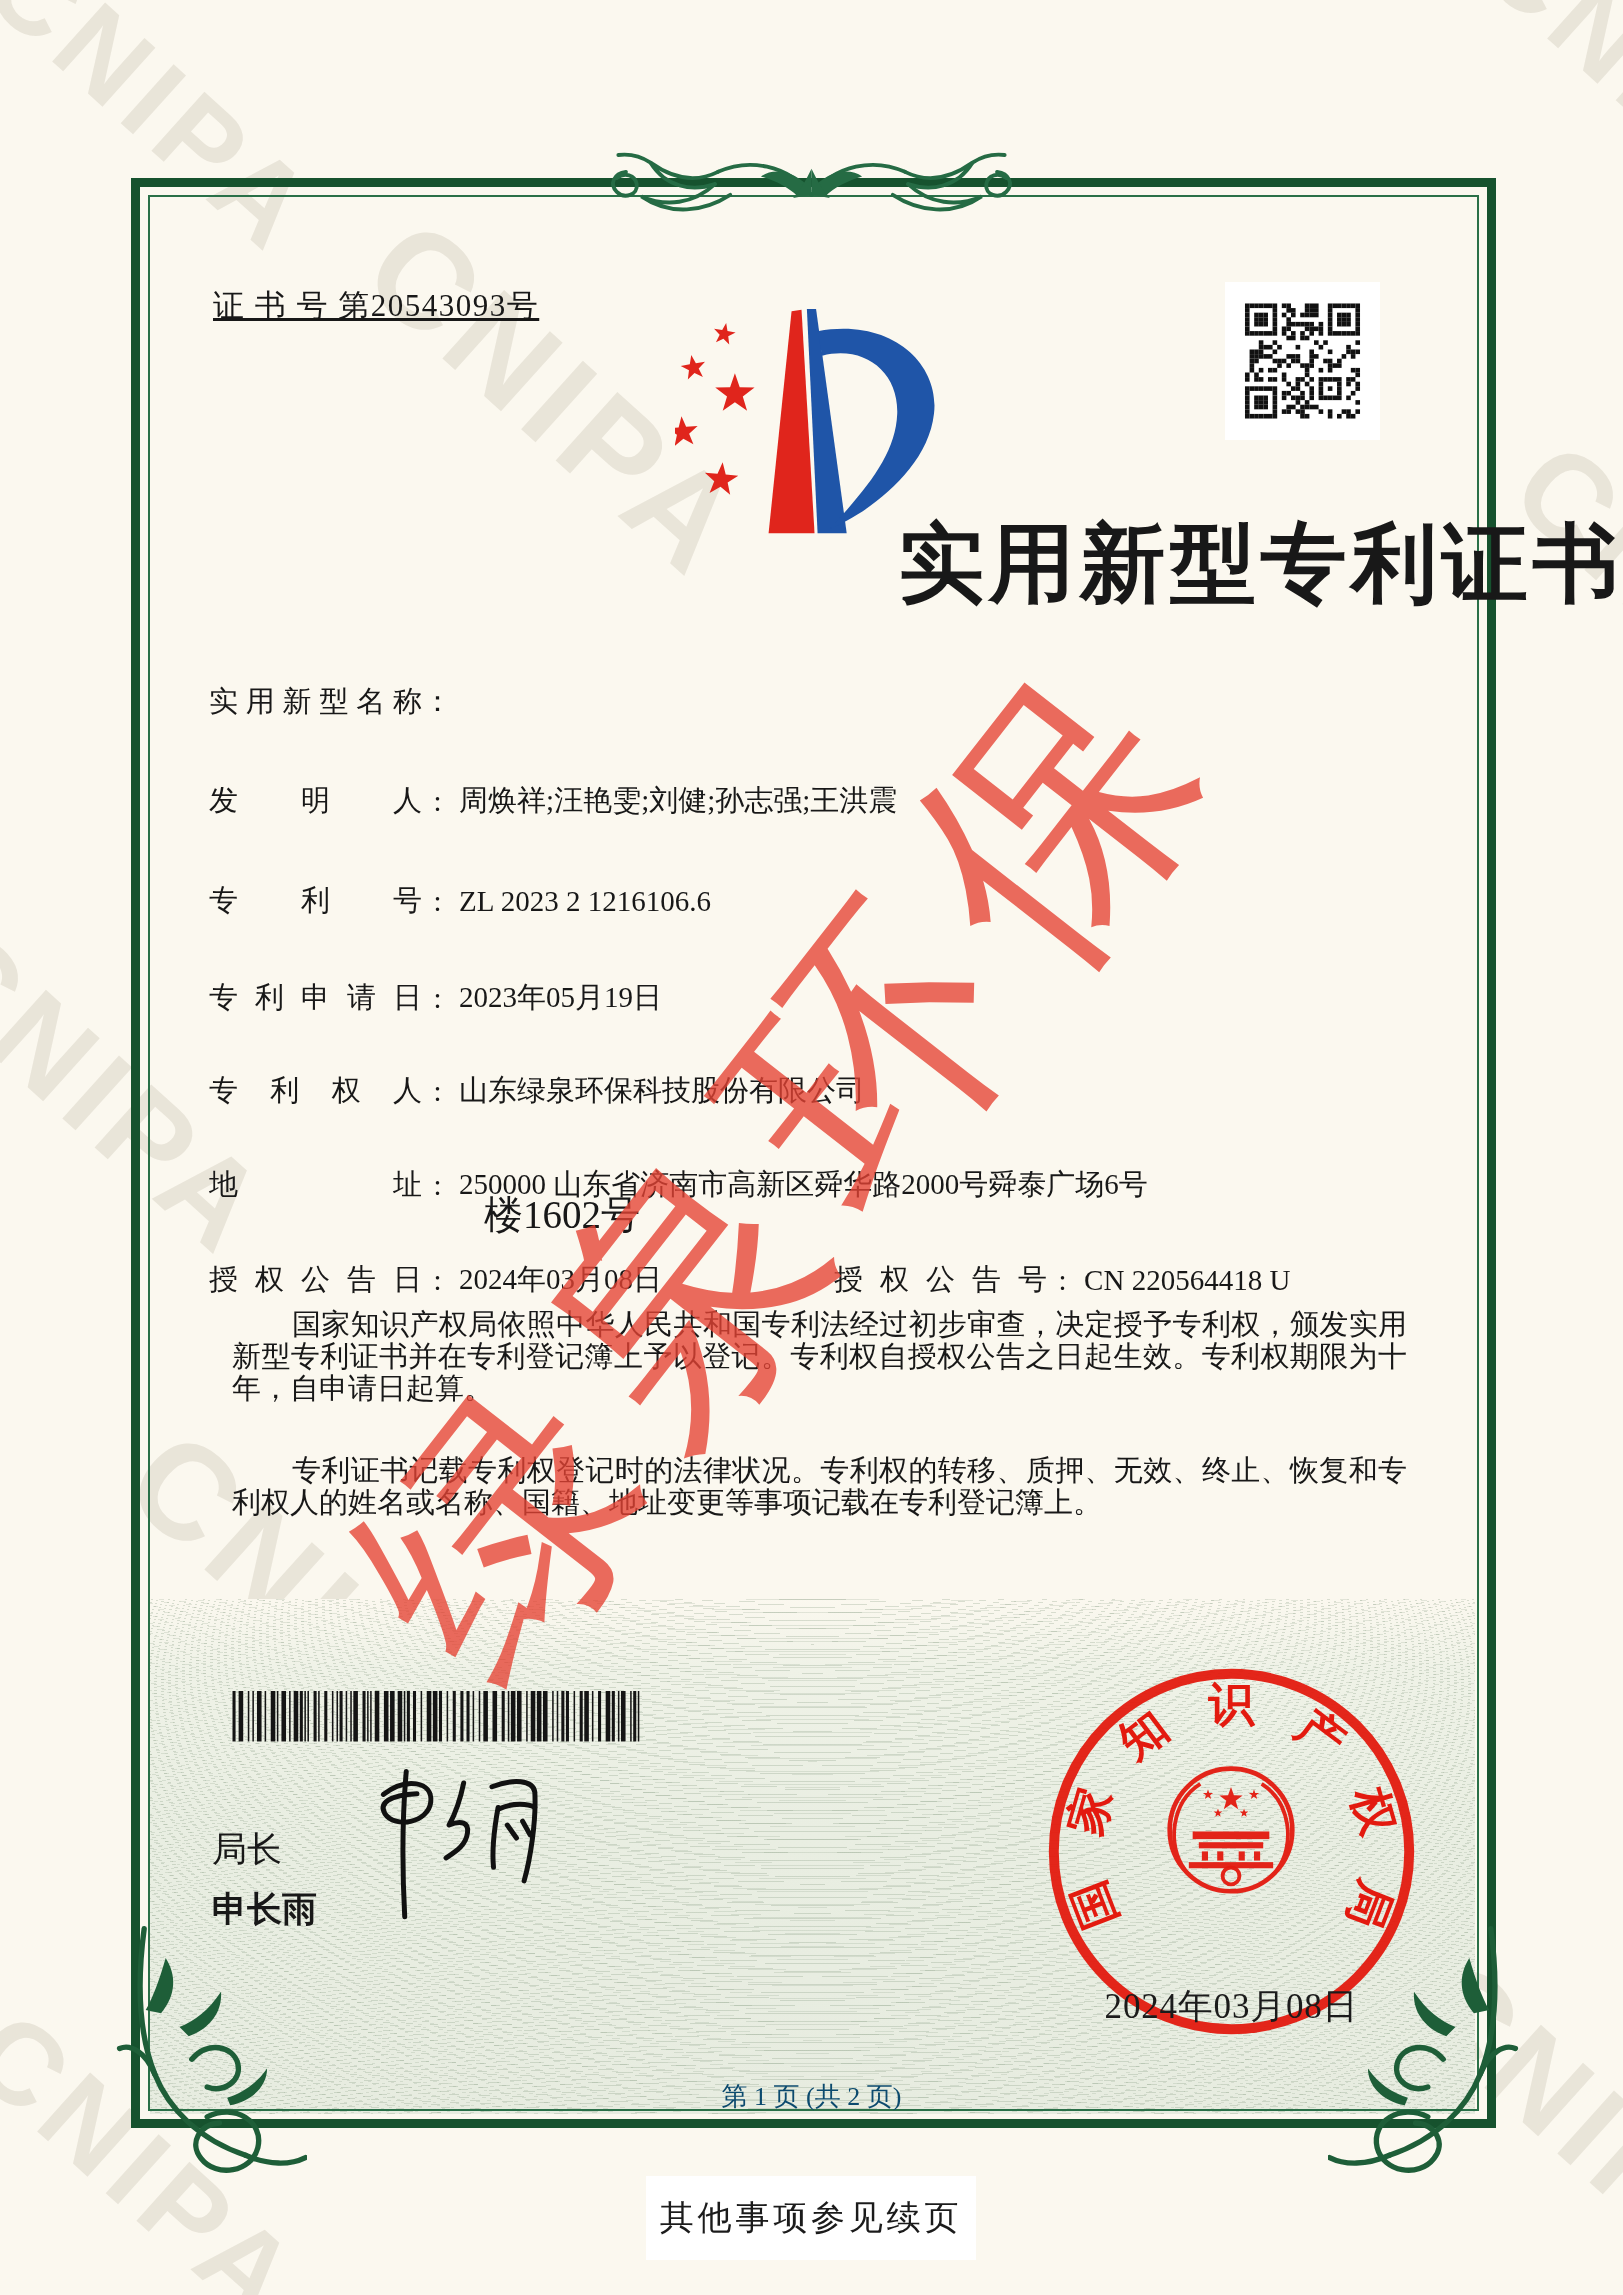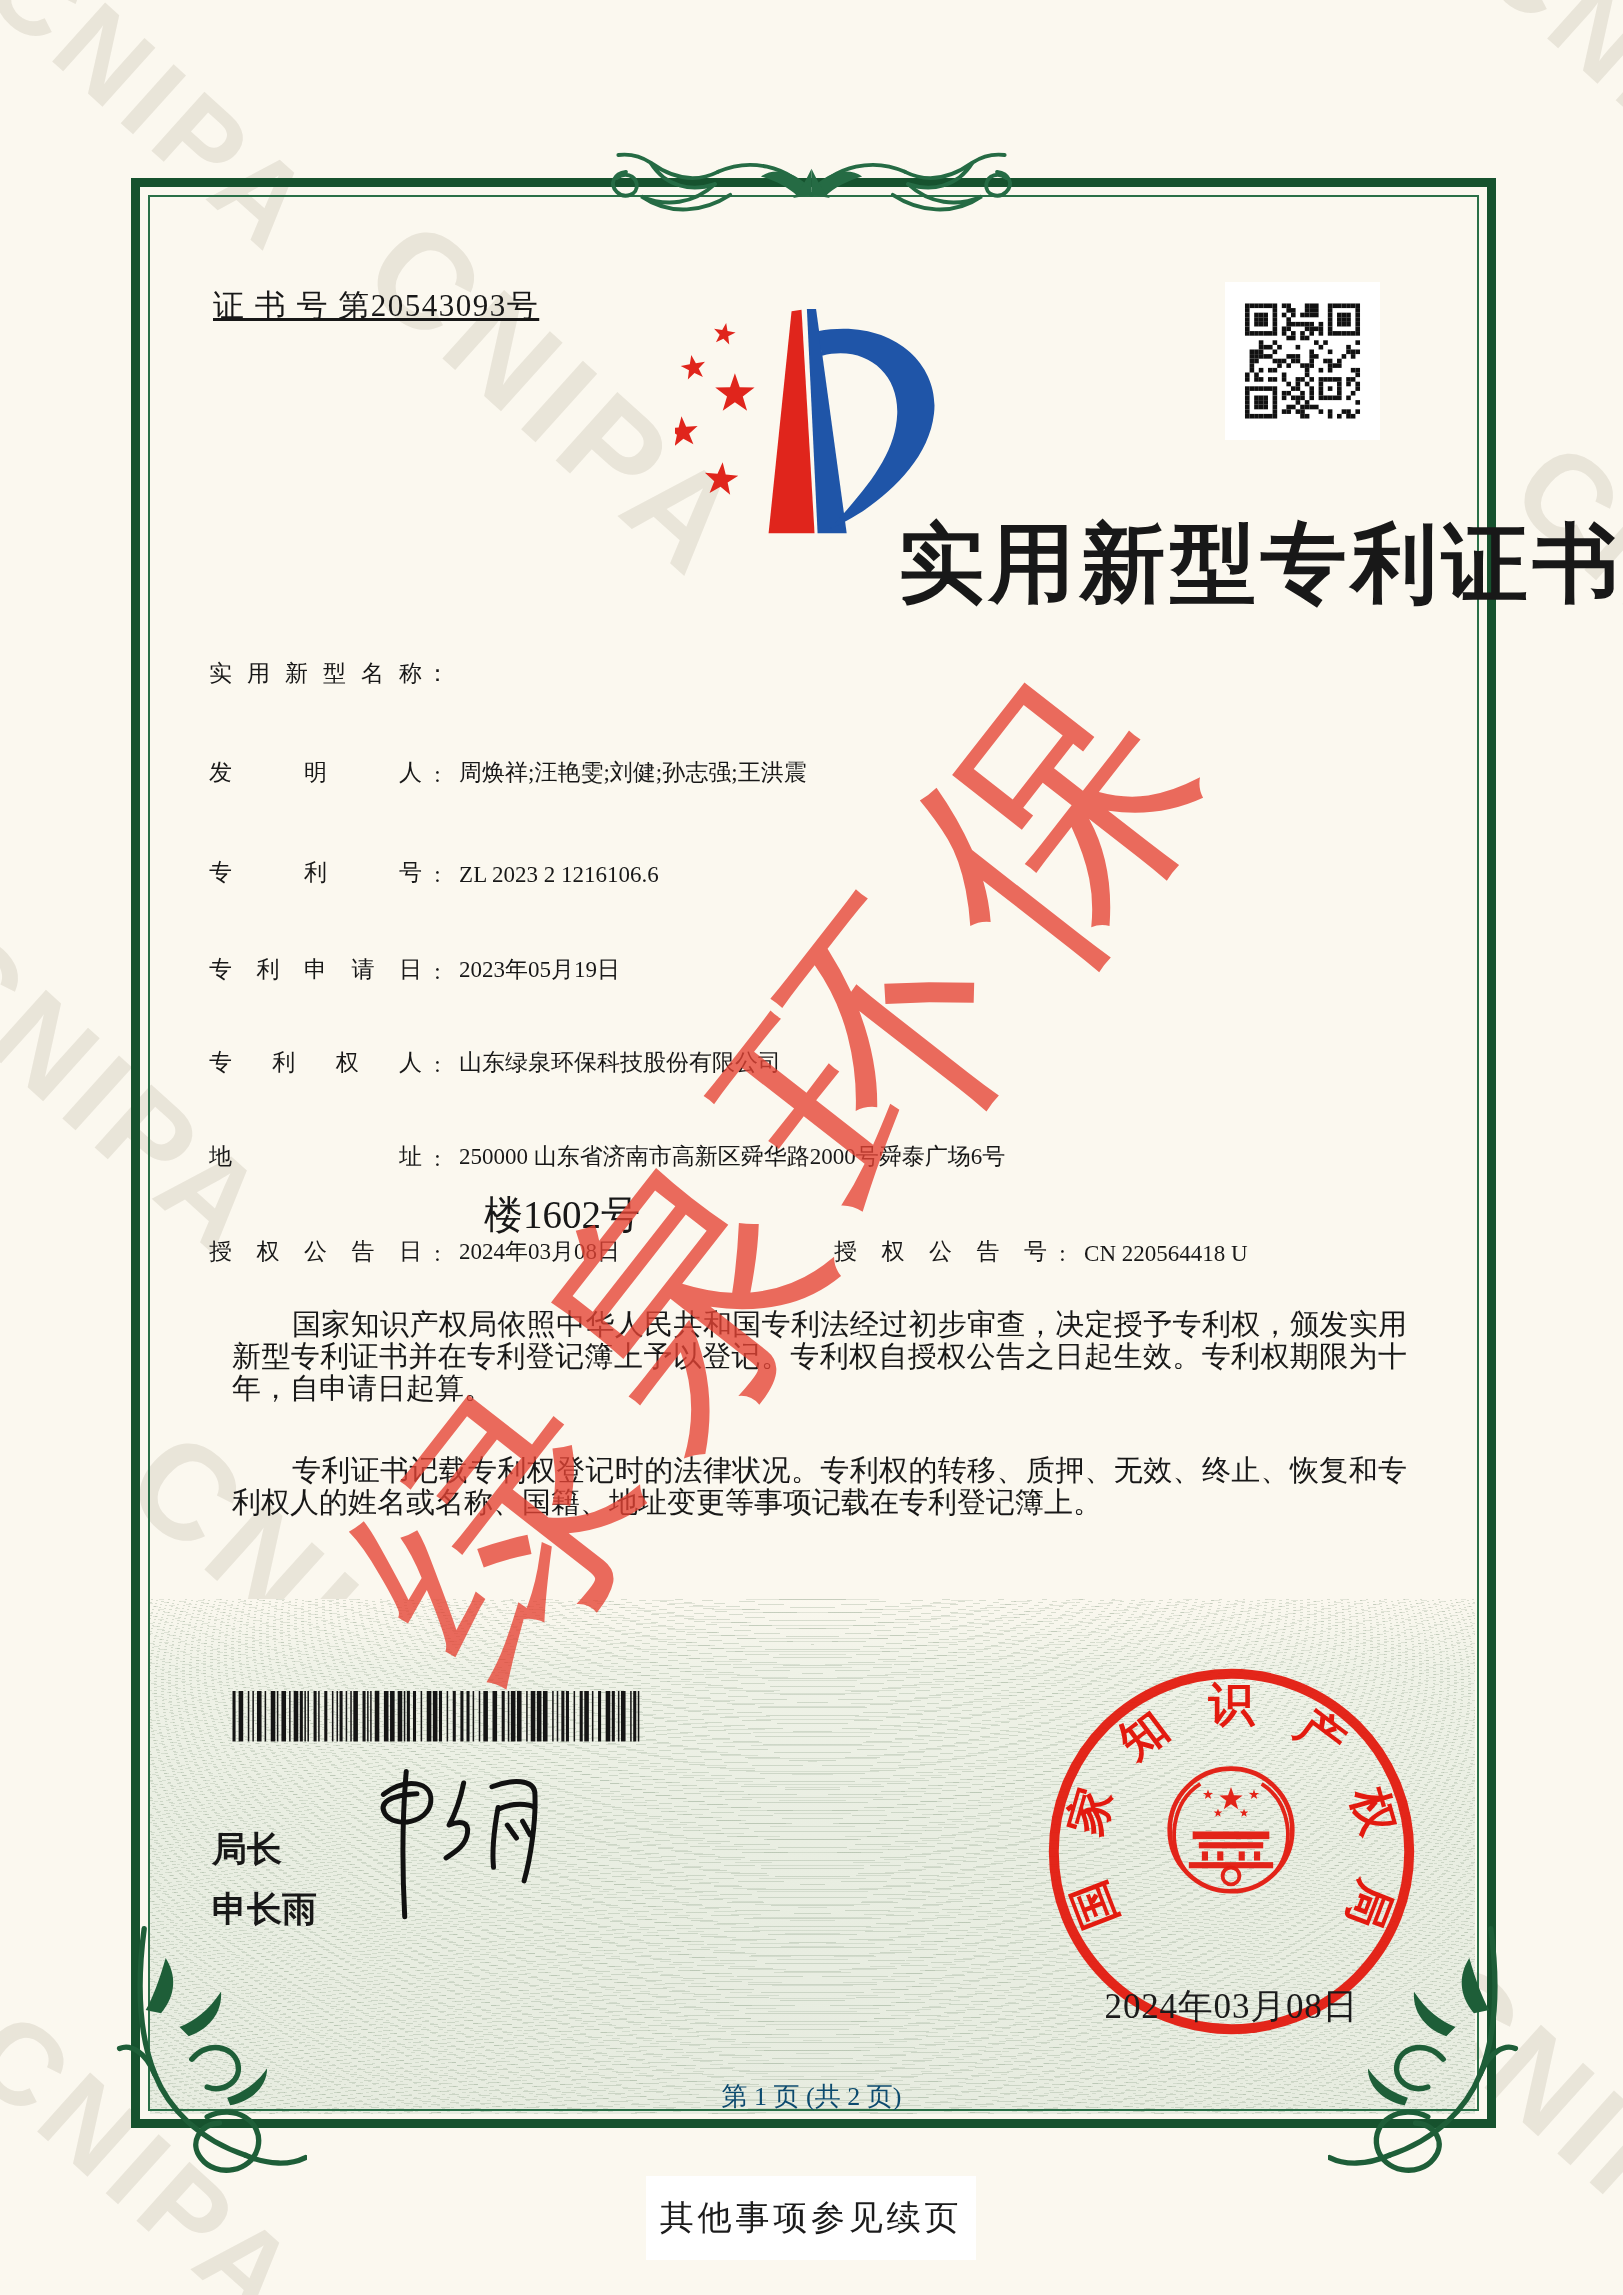--- a/index.html
+++ b/index.html
@@ -23,32 +23,32 @@
           repeating-radial-gradient(140% 95% at 50% 145%, rgba(128,150,124,.20) 0 1.2px, transparent 1.2px 12.3px),
           linear-gradient(180deg,#fbf8ef 0,#eff2e7 69px,#e9eee2 230px,#e7ece0 100%);}
   .ornament{position:absolute;z-index:3;}
   
   .cert-no{position:absolute;z-index:4;left:213px;top:285px;font-size:31px;letter-spacing:1.5px;text-decoration:underline;}
   .logo{position:absolute;z-index:4;left:675px;top:299px;}
   .qr-box{position:absolute;z-index:4;left:1225px;top:282px;width:155px;height:158px;background:#ffffff;}
   .doc-title{position:absolute;z-index:4;left:0;top:506px;width:100%;text-align:right;
              font-size:86px;font-weight:700;letter-spacing:4.6px;}
   
-  .row{position:absolute;z-index:4;left:209px;display:flex;align-items:flex-end;font-size:23px;white-space:nowrap;}
+  .row{position:absolute;z-index:4;left:209px;display:flex;align-items:center;font-size:29px;white-space:nowrap;margin-top:24px;}
   .row.second{left:834px;}
   .flabel{display:inline-block;width:213px;text-align:justify;text-align-last:justify;}
   .fcolon{display:inline-block;width:31px;text-align:center;}
   .fvalue{margin-left:6.1px;}
   .addr2{position:absolute;z-index:4;left:484px;top:1188px;font-size:39px;}
   
   .legal{position:absolute;z-index:4;left:232px;width:1175px;font-size:29px;line-height:32px;
          text-align:justify;text-indent:60px;margin:0;}
   
   .barcode{position:absolute;z-index:4;left:232px;top:1691px;}
-  .director-title{position:absolute;z-index:4;left:212px;top:1826px;font-size:35px;font-weight:700;
+  .director-title{position:absolute;z-index:4;left:212px;top:1826px;font-size:35px;font-weight:400;
                   font-family:"Liberation Sans",sans-serif;}
   .director-name{position:absolute;z-index:4;left:212px;top:1886px;font-size:35px;font-weight:700;
                  font-family:Liberation Serif, serif;}
   .signature{position:absolute;z-index:4;left:360px;top:1760px;}
   
   .seal-ring,.seal-chars{position:absolute;z-index:4;left:1040px;top:1660px;width:383px;height:383px;}
   .seal-chars{pointer-events:none;}
   .seal-char{position:absolute;left:50%;top:50%;font-size:46px;font-weight:700;color:#e31a0f;
              font-family:"Liberation Serif",serif;}
   .seal-emblem{position:absolute;z-index:4;left:1162px;top:1760px;}

